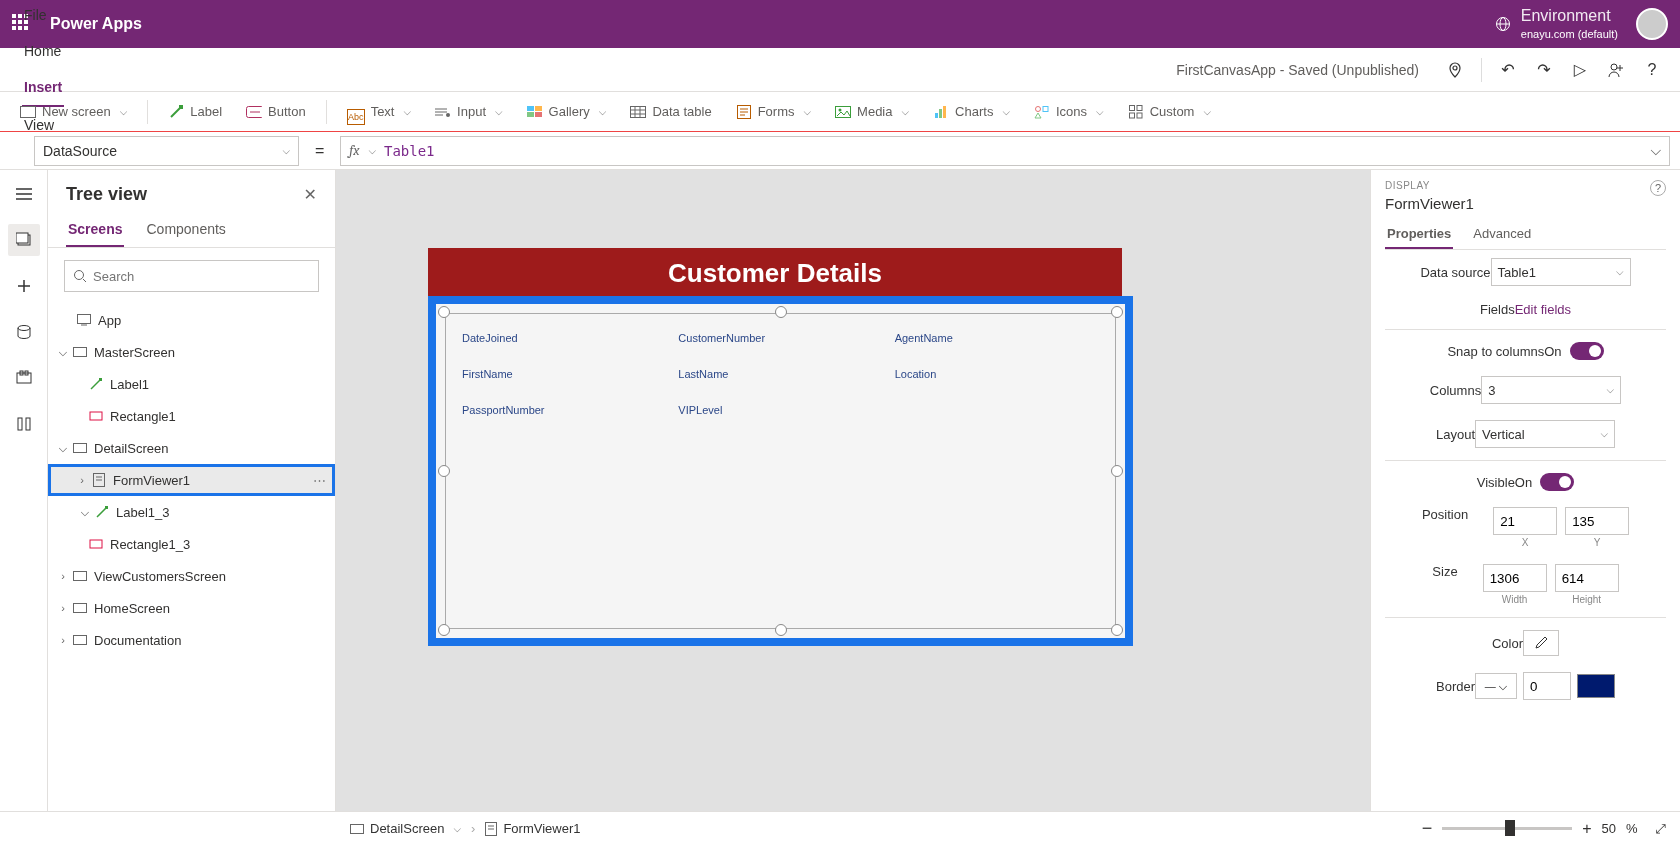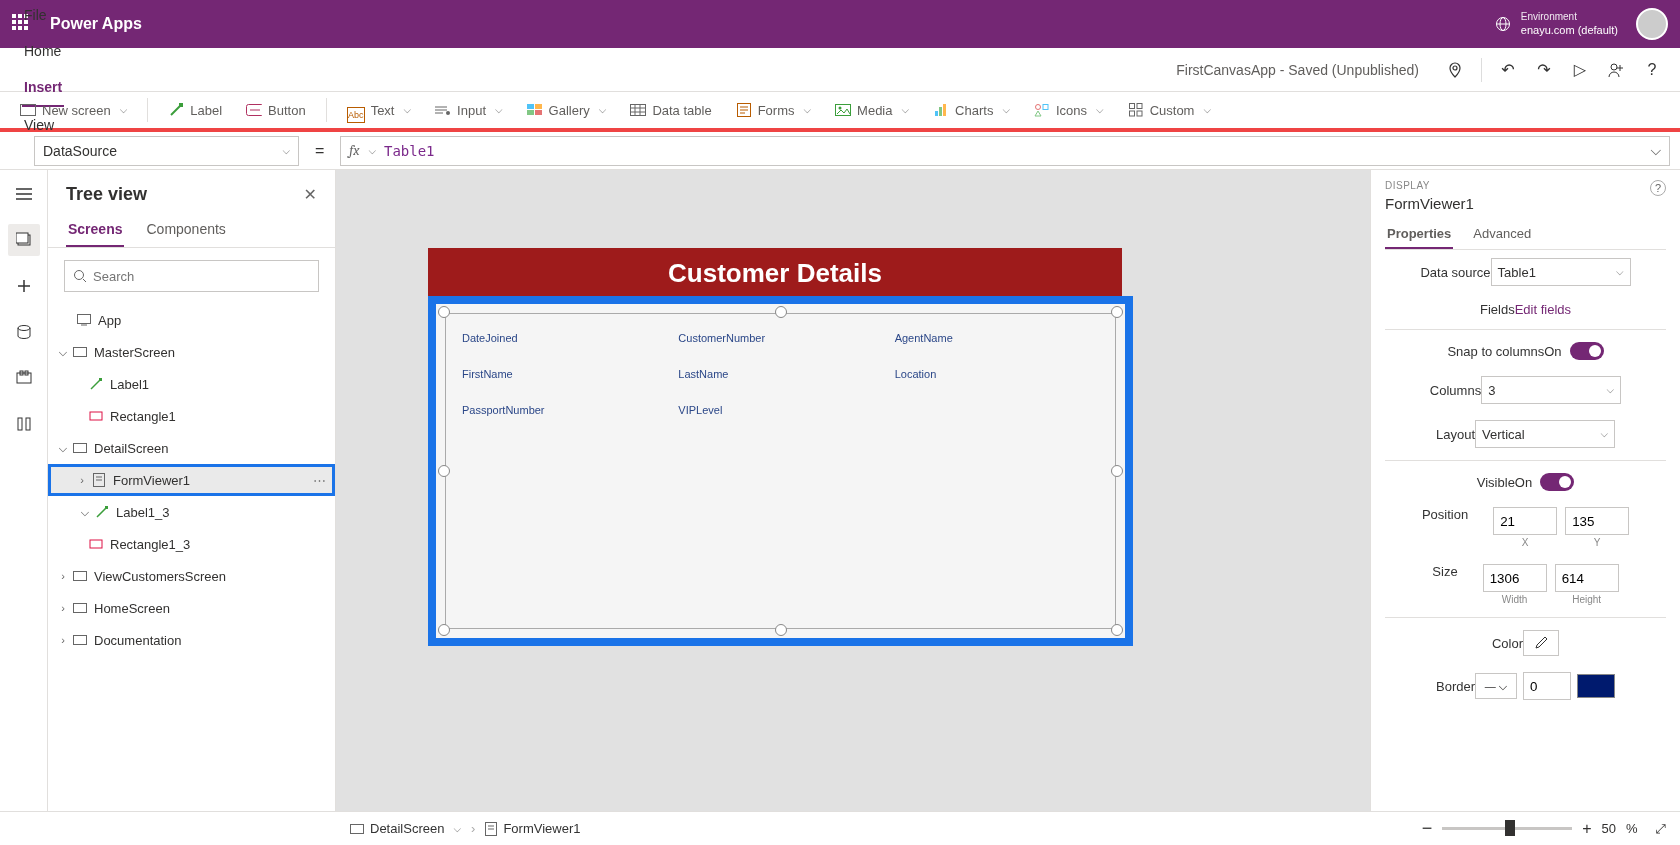--- a/index.html
+++ b/index.html
@@ -5,36 +5,36 @@
 * { box-sizing: border-box; margin: 0; padding: 0; font-family: "Segoe UI", sans-serif; }
 body { width: 1680px; height: 845px; background: #fff; font-size: 14px; color: #323130; overflow: hidden; }
 
 
 .topbar { height: 48px; background: #742774; color: #fff; display: flex; align-items: center; padding: 0 12px; }
 .topbar .waffle { width: 20px; height: 20px; display: grid; grid-template-columns: repeat(3, 4px); grid-template-rows: repeat(3, 4px); gap: 2px; margin-right: 18px; cursor: pointer;}
 .topbar .waffle span { background: #fff; }
 .topbar .brand { font-size: 16px; font-weight: 600; }
 .topbar .spacer { flex: 1; }
 .topbar .env { font-size: 11px; line-height: 1.3; margin-right: 18px; text-align: left;}
-.topbar .env .envlabel{font-size:10px; opacity:.9;}
+.topbar .env .envlabel{font-size:16px; opacity:.9;}
 .topbar .globe{ margin-right:10px; }
 .topbar .avatar { width: 32px; height: 32px; border-radius: 50%; background: #ccc; border: 2px solid #fff; }
 
 
 .menubar { height: 44px; display: flex; align-items: center; padding: 0 10px; border-bottom: 1px solid #e1dfdd; }
 .menubar .tabs { display: flex; padding-left: 12px; flex-direction: column; }
 .menubar .tabs .tab { padding: 10px 2px; cursor: pointer; color: #323130; }
 .menubar .tabs .tab.active { color: #742774; font-weight: 600; border-bottom: 2px solid #742774; }
 .menubar .spacer { flex: 1; }
 .menubar .apptitle { color: #605e5c; font-size: 14px; margin-right: 18px; }
 .menubar .iconbtn { width: 32px; height: 32px; display: flex; align-items: center; justify-content: center; color: #333; cursor: pointer; font-size: 16px; margin: 0 2px;}
 .menubar .divider { width: 1px; height: 24px; background: #ddd; margin: 0 8px; }
 
 
-.ribbon { height: 40px; display: flex; align-items: center; padding: 0 10px; border-bottom: 4px solid #ef4444; gap: 4px; }
+.ribbon { height: 40px; display: flex; align-items: center; padding: 0 10px; border-bottom: 1px solid #ef4444; gap: 4px; }
 .ribbon .rbtn { display: flex; align-items: center; gap: 6px; padding: 6px 10px; color: #605e5c; cursor: pointer; font-size: 13px; }
 .ribbon .rbtn .icon { width:16px; height:16px; display:inline-flex; align-items:center; justify-content:center;}
 .ribbon .vdiv { width:1px; height:24px; background:#e1dfdd; margin: 0 6px; }
 .chev { font-size: 10px; margin-left: 3px; color: #888;}
 
 
 .fbar { height: 38px; display: flex; align-items: center; padding: 0 10px 0 34px; border-bottom: 1px solid #e1dfdd; gap: 10px;}
 .fbar .propbox { width: 265px; height: 30px; border: 1px solid #c8c6c4; display: flex; align-items: center; padding: 0 8px; justify-content: space-between; background:#fff;}
 .fbar .eq { padding: 0 6px; font-size: 16px;}
 .fbar .fxbox { flex: 1; height: 30px; border: 1px solid #c8c6c4; display: flex; align-items: center; padding: 0 8px; background:#fff;}

